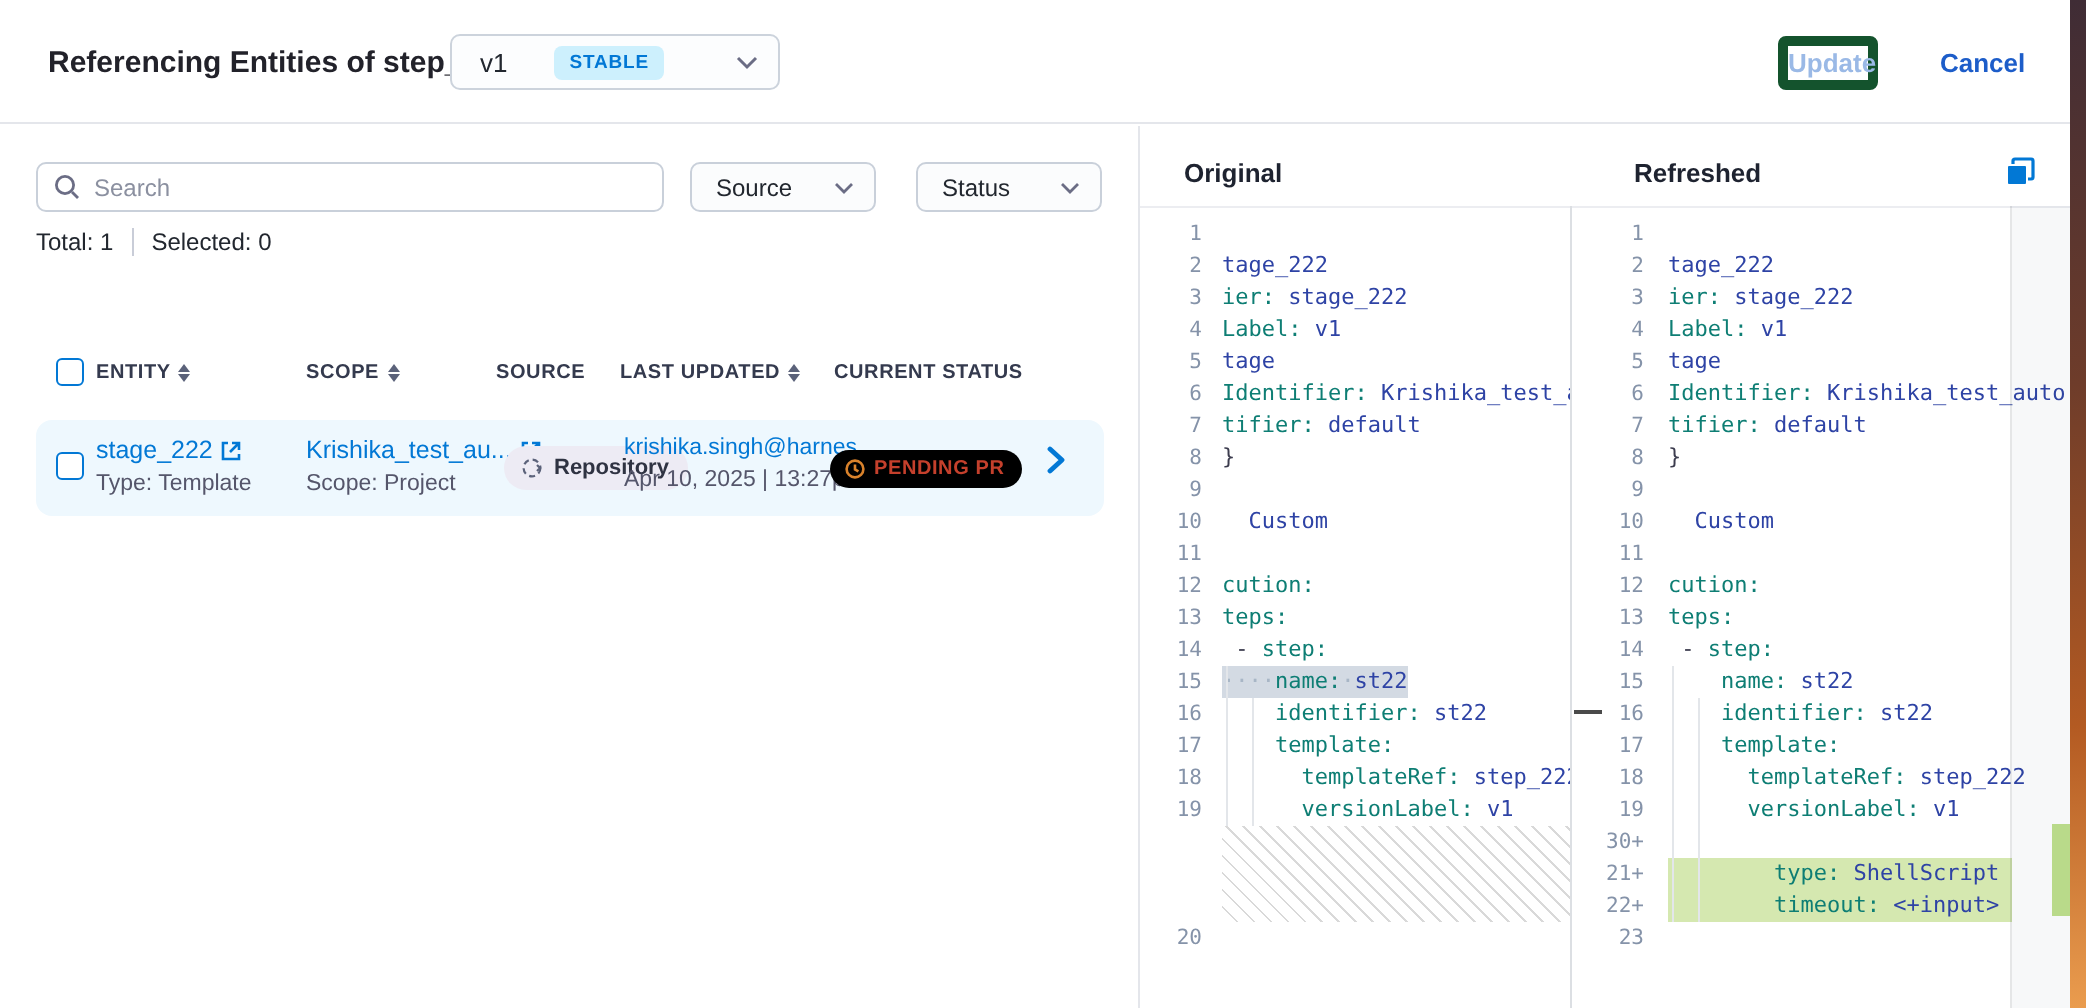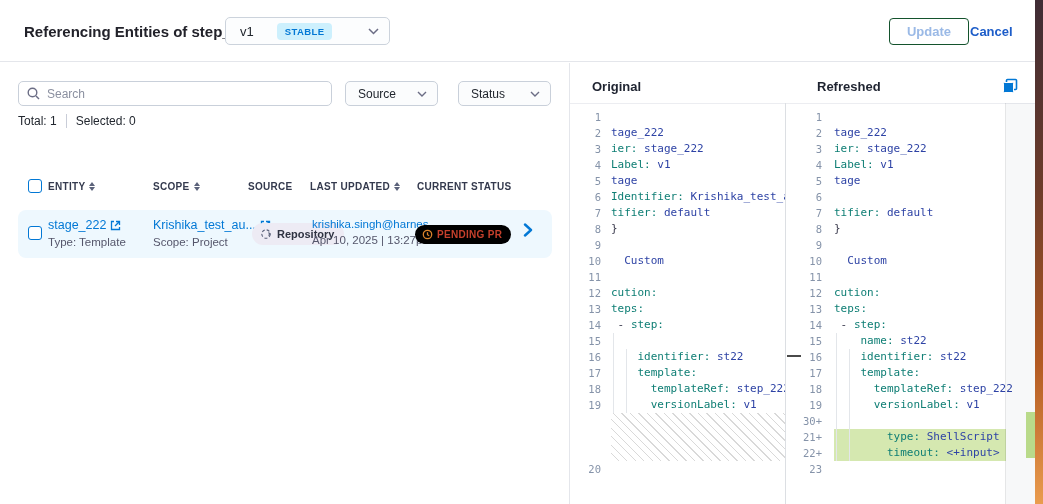--- a/index.html
+++ b/index.html
@@ -12,22 +12,22 @@
 
   
   .hdr { position:absolute; left:0; top:0; width:1035px; height:62px; border-bottom:1px solid #e4e6eb; }
   .title { position:absolute; left:24px; top:23px; font-size:15px; font-weight:700; color:#22222a; }
   .ver-select { position:absolute; left:225px; top:17px; width:165px; height:28px; background:#fcfdfe;
     border:1px solid #ccd3dc; border-radius:5px; display:flex; align-items:center; padding:0 10px 0 14px; cursor:pointer; }
   .ver-val { font-size:13px; color:#22272f; }
   .ver-badge { margin-left:23px; background:#cdf0fd; color:#0278d5; font-size:9.5px; font-weight:700;
     letter-spacing:.4px; padding:3px 8px; border-radius:4px; }
   .ver-chev { margin-left:auto; }
-  .btn-update { position:absolute; left:889px; top:18px; width:80px; height:27px; background:#ffffff;
-    border:1px solid #14532d; border-radius:4px; color:#9ab9e6; font-size:13px; font-weight:600;
+  .btn-update { position:absolute; left:889px; top:18px; width:50px; height:27px; background:#ffffff;
+    border:5px solid #14532d; border-radius:4px; color:#9ab9e6; font-size:13px; font-weight:600;
     font-family:inherit; cursor:default; }
   .btn-cancel { position:absolute; left:964px; top:18px; height:27px; background:none; border:none;
     color:#1d5dc9; font-size:13px; font-weight:700; font-family:inherit; cursor:pointer; padding:0 6px; }
 
   
   .left-panel { position:absolute; left:0; top:63px; width:570px; height:441px; border-right:1px solid #e4e6eb; }
   .search-box { position:absolute; left:18px; top:18px; width:314px; height:25px; border:1px solid #c9d0da;
     border-radius:5px; display:flex; align-items:center; padding:0 8px; background:#fff; }
   .search-box input { border:none; outline:none; flex:1; font-size:12px; color:#22272f;
     font-family:inherit; margin-left:7px; background:transparent; }
@@ -303,20 +303,21 @@
             <div class="code-line">
               <span class="ln">13</span>
               <span class="lc"><span class="lw"><span class="tk-k">teps:</span></span></span>
             </div>
             <div class="code-line">
               <span class="ln">14</span>
               <span class="lc"><span class="lw"><span class="tk-p"> - </span><span class="tk-k">step:</span></span></span>
             </div>
             <div class="code-line">
               <span class="ln">15</span>
+              <span class="lc"><span class="lw sel"><span class="tk-w">····</span><span class="tk-k">name:</span><span class="tk-w">·</span><span class="tk-v">st22</span></span></span>
             </div>
             <div class="code-line">
               <span class="ln">16</span>
               <span class="lc"><span class="lw"><span class="tk-p">    </span><span class="tk-k">identifier:</span><span class="tk-v"> st22</span></span></span>
             </div>
             <div class="code-line">
               <span class="ln">17</span>
               <span class="lc"><span class="lw"><span class="tk-p">    </span><span class="tk-k">template:</span></span></span>
             </div>
             <div class="code-line">
@@ -351,20 +352,21 @@
             <div class="code-line">
               <span class="ln">4</span>
               <span class="lc"><span class="lw"><span class="tk-k">Label:</span><span class="tk-v"> v1</span></span></span>
             </div>
             <div class="code-line">
               <span class="ln">5</span>
               <span class="lc"><span class="lw"><span class="tk-v">tage</span></span></span>
             </div>
             <div class="code-line">
               <span class="ln">6</span>
+              <span class="lc"><span class="lw"><span class="tk-k">Identifier:</span><span class="tk-v"> Krishika_test_auto</span></span></span>
             </div>
             <div class="code-line">
               <span class="ln">7</span>
               <span class="lc"><span class="lw"><span class="tk-k">tifier:</span><span class="tk-v"> default</span></span></span>
             </div>
             <div class="code-line">
               <span class="ln">8</span>
               <span class="lc"><span class="lw"><span class="tk-p">}</span></span></span>
             </div>
             <div class="code-line">

